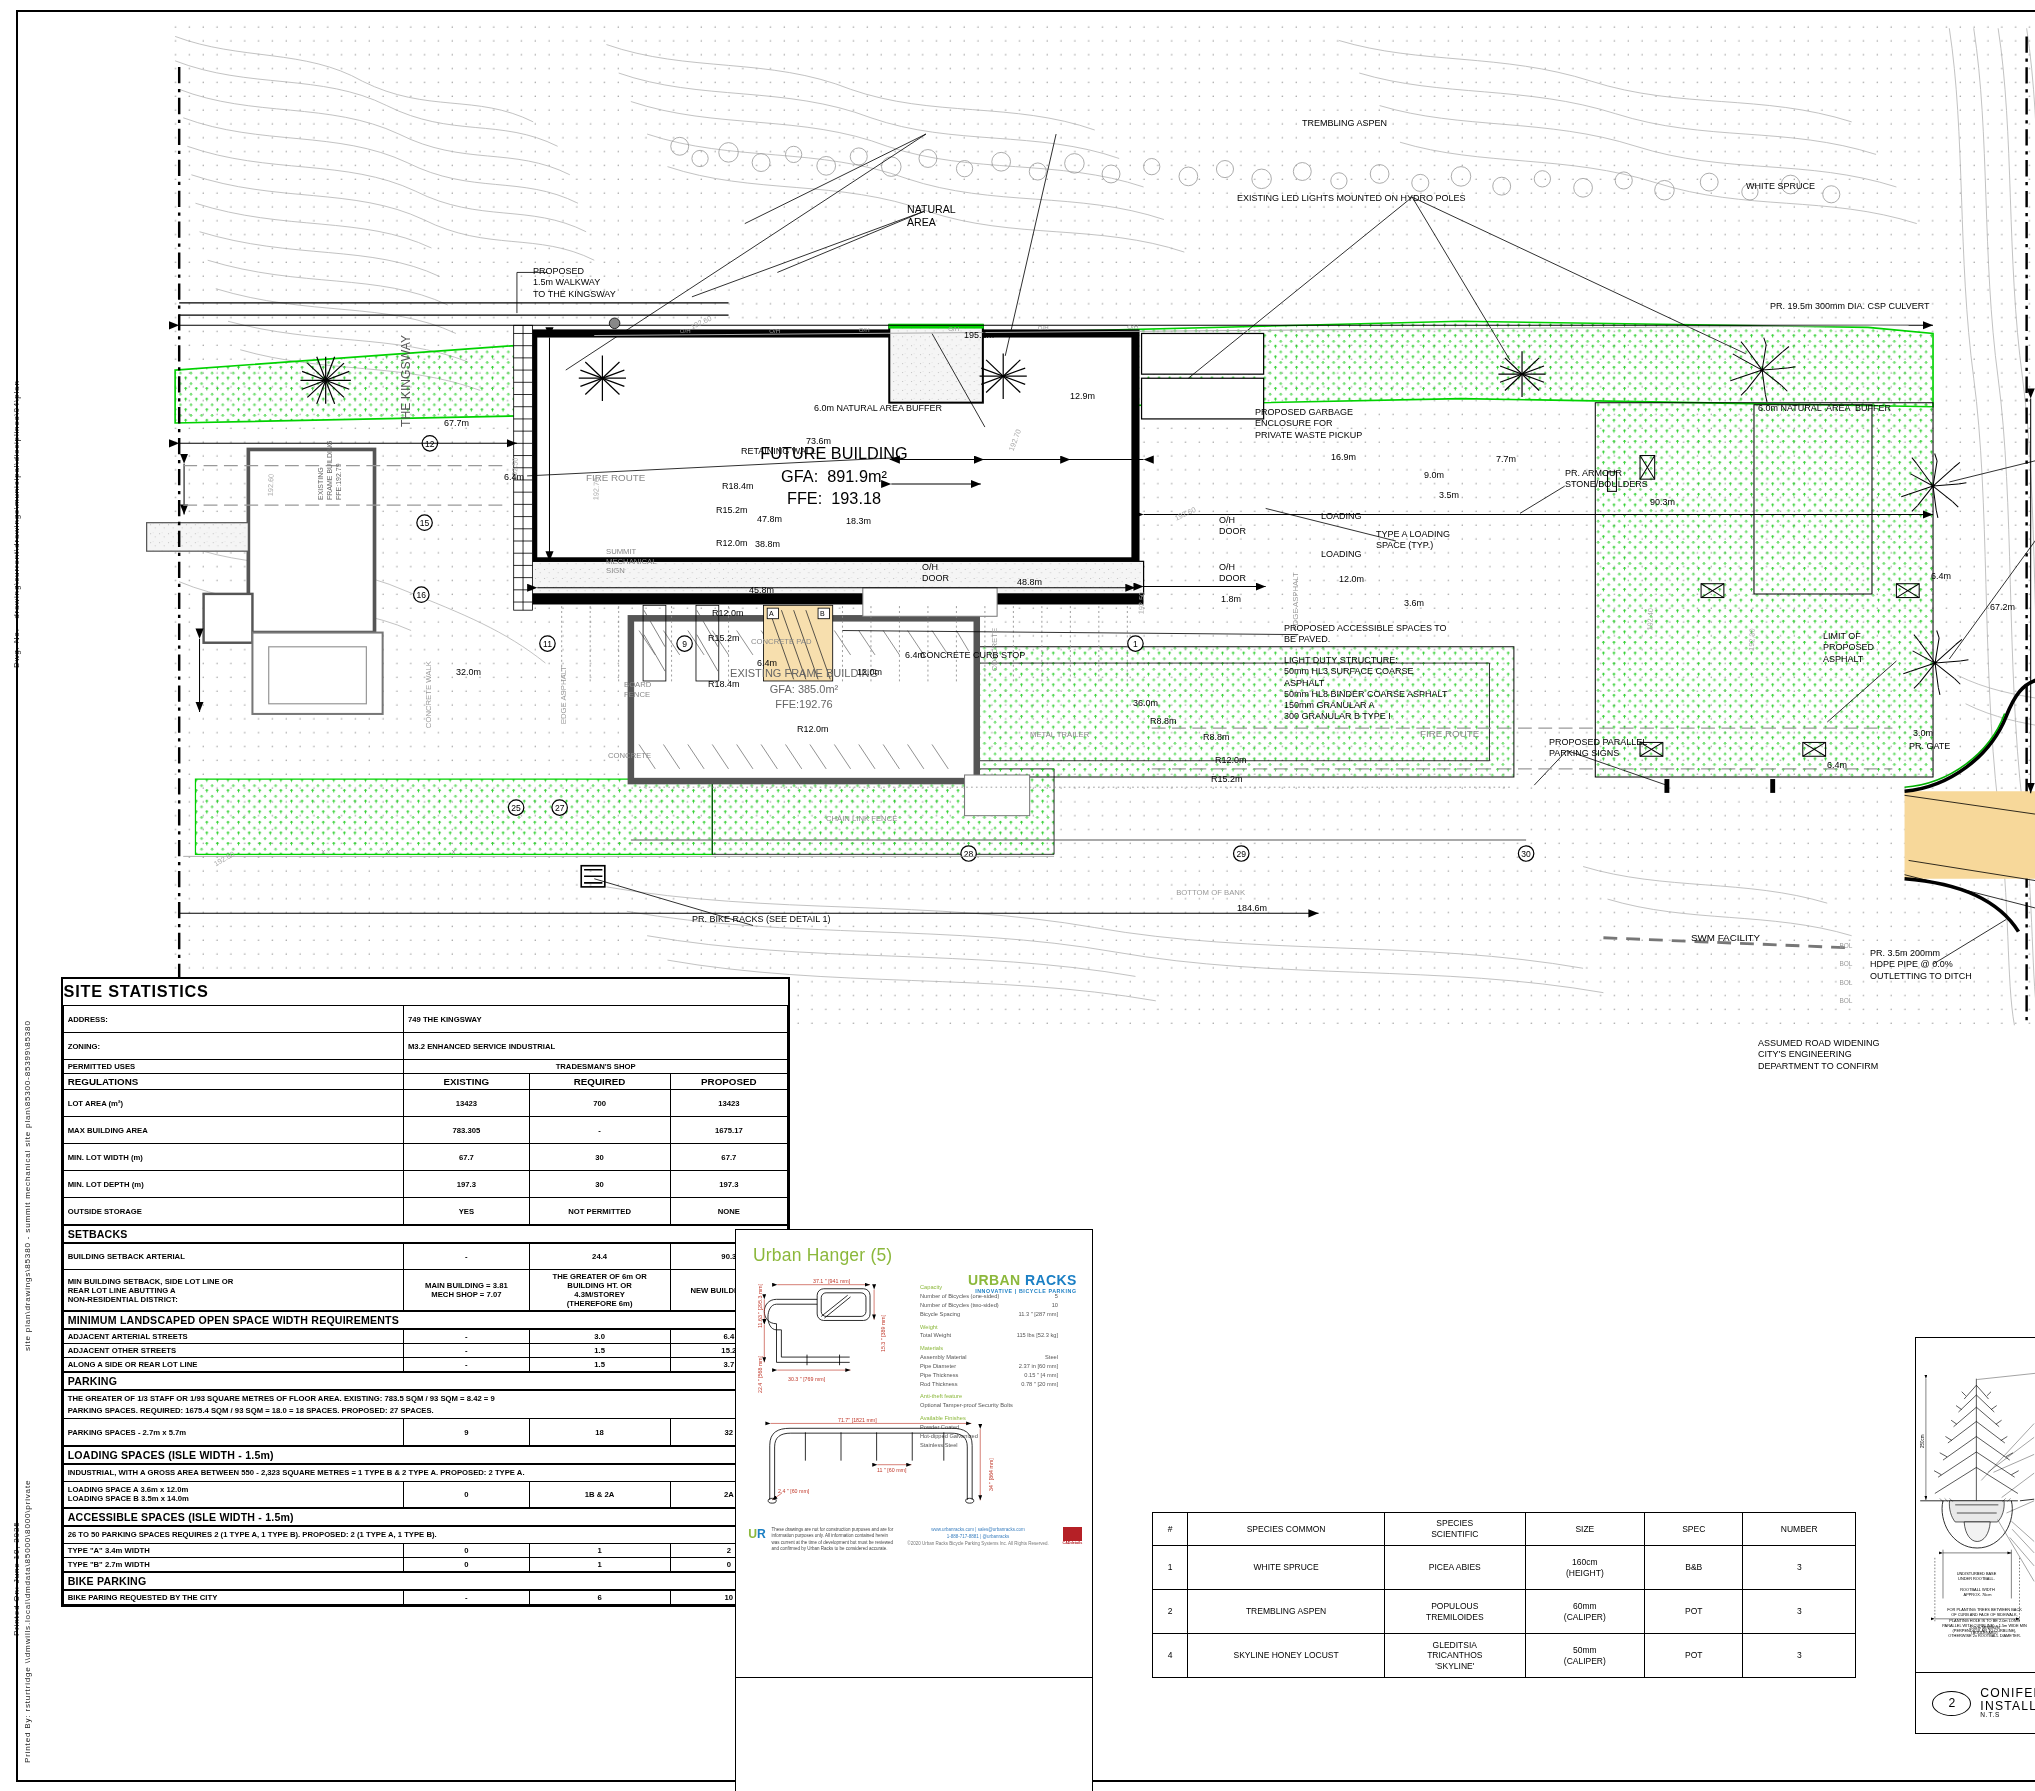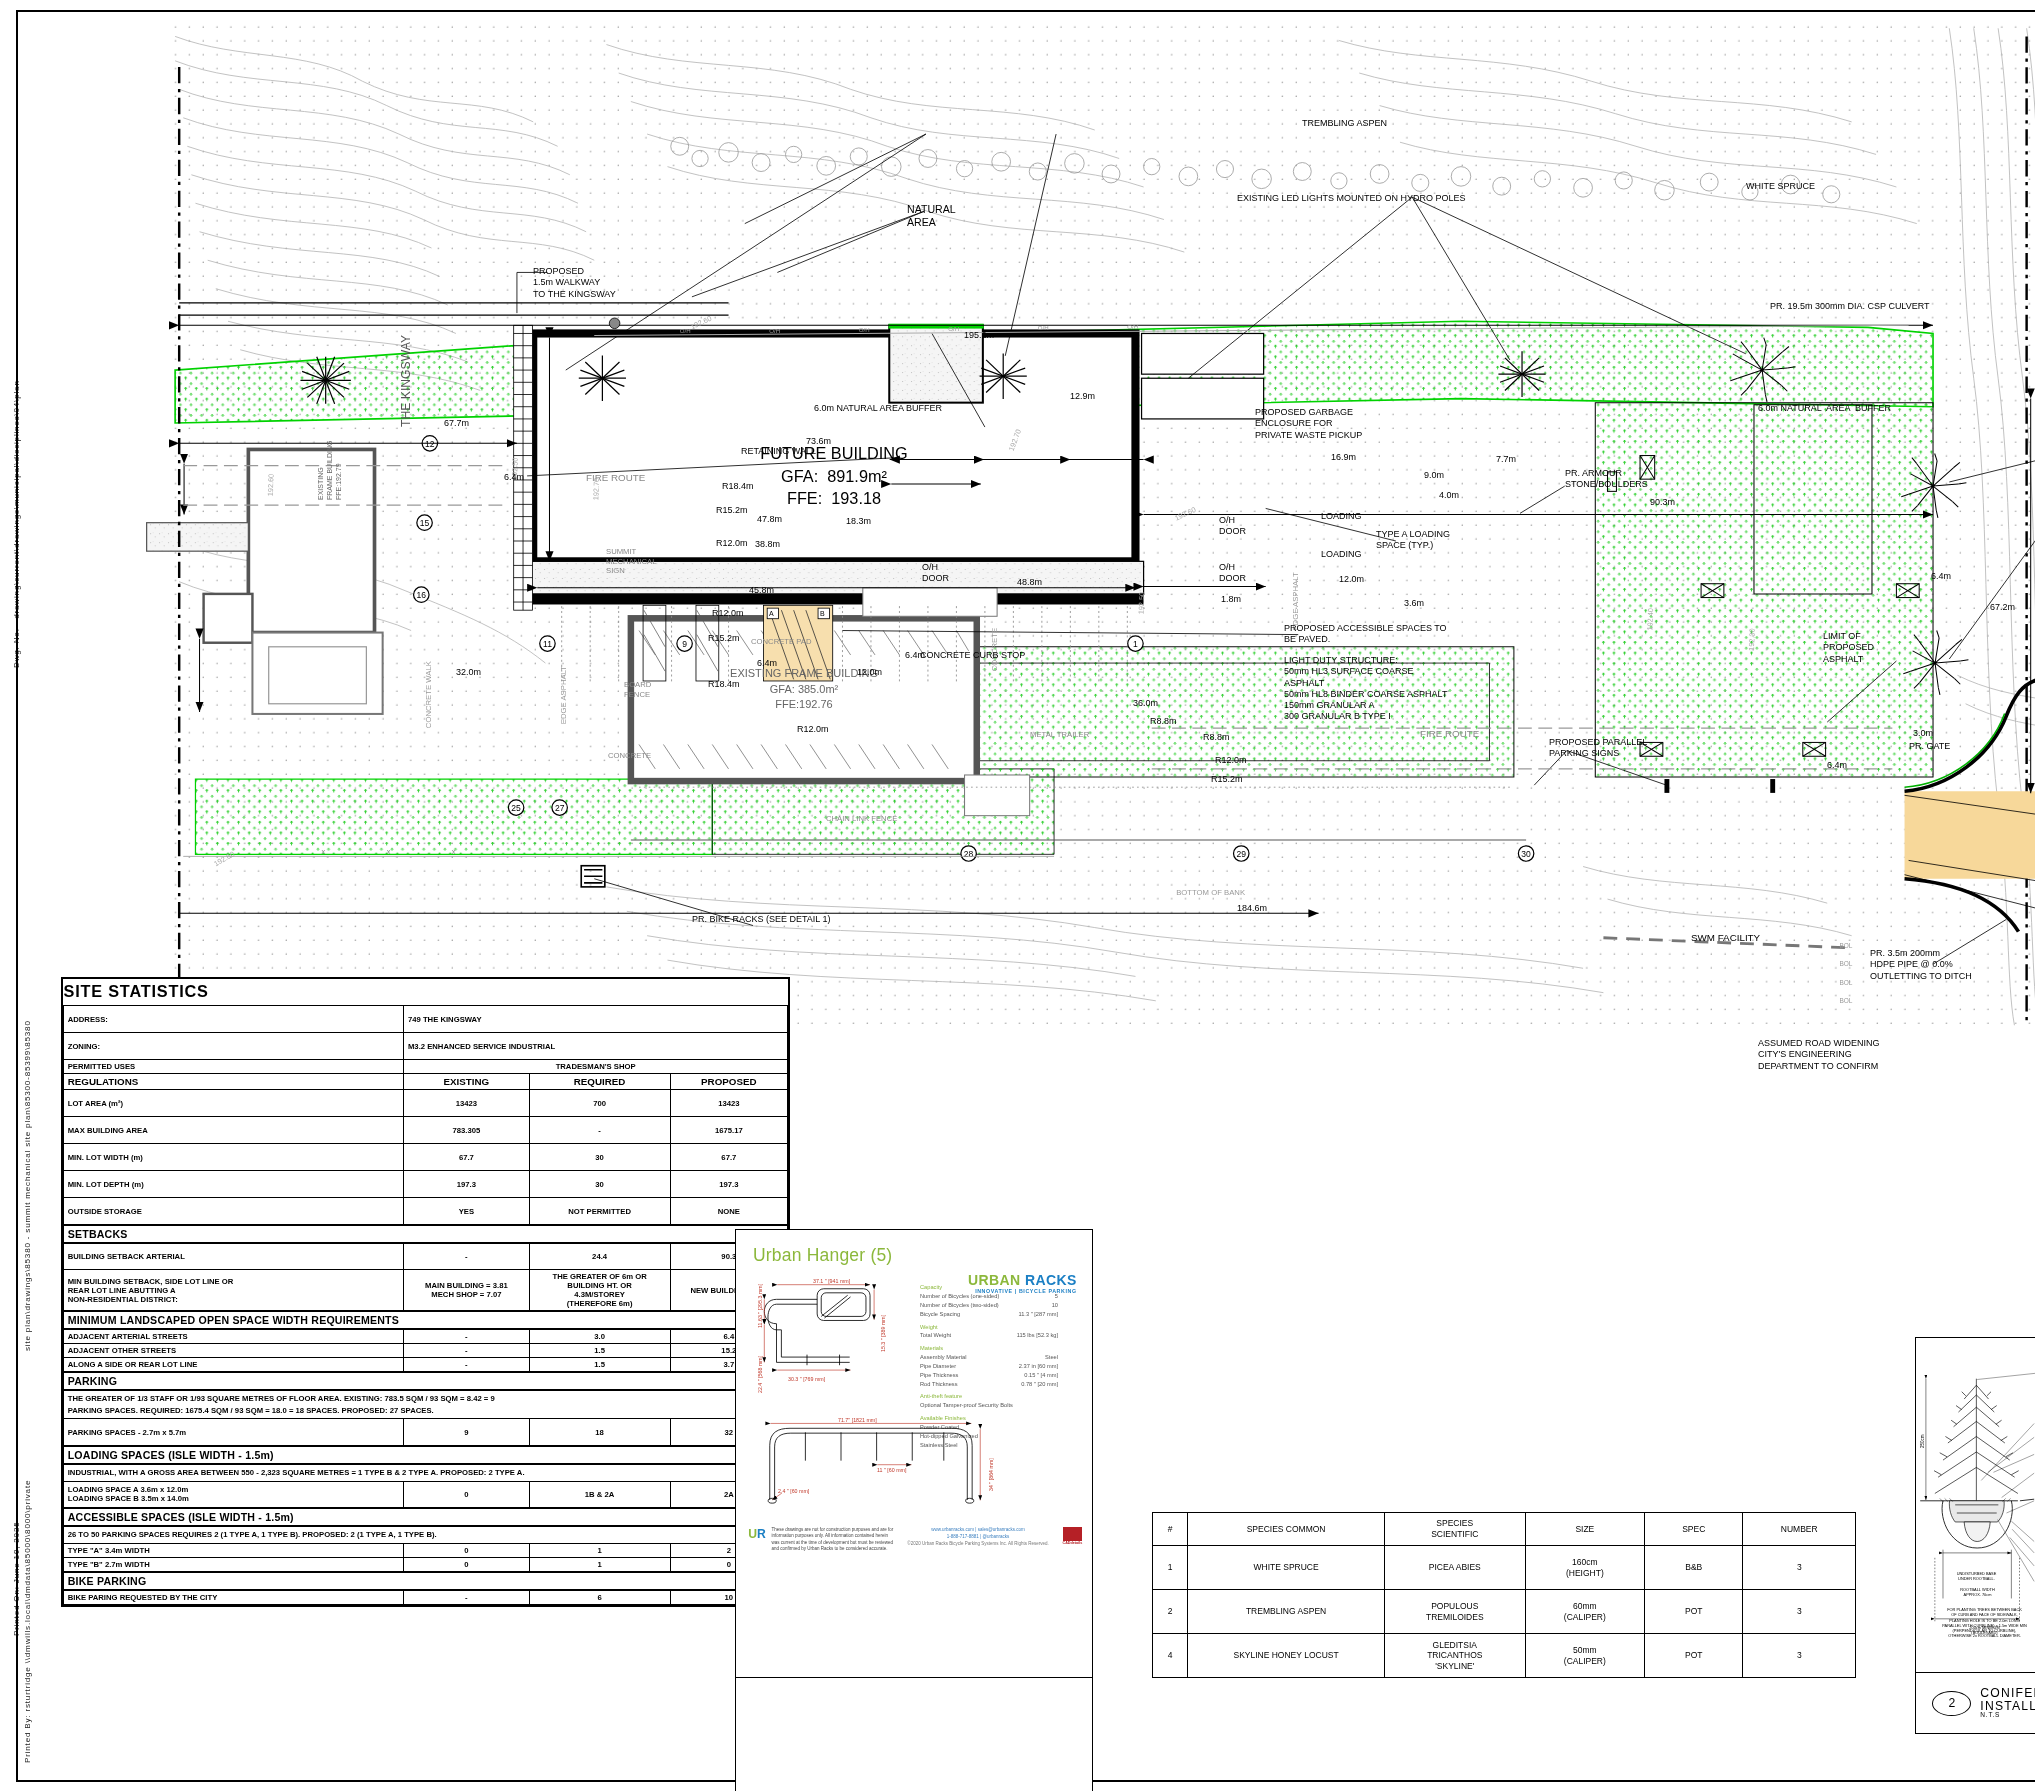--- a/index.html
+++ b/index.html
@@ -686,21 +686,21 @@
         <div style="position: absolute; left: 1472px; top: 725px; font-family: &quot;Liberation Sans&quot;, sans-serif; font-size: 9px; line-height: 1.25; white-space: pre; color: rgb(0, 0, 0);"><div>PROPOSED PARALLEL</div><div>PARKING SIGNS</div></div>
         <div style="position: absolute; left: 1832px; top: 729px; font-family: &quot;Liberation Sans&quot;, sans-serif; font-size: 9px; line-height: 1.25; white-space: pre; color: rgb(0, 0, 0);"><div>PR. GATE</div></div>
         <div style="position: absolute; left: 615px; top: 902px; font-family: &quot;Liberation Sans&quot;, sans-serif; font-size: 9px; line-height: 1.25; white-space: pre; color: rgb(0, 0, 0);"><div>PR. BIKE RACKS (SEE DETAIL 1)</div></div>
         <div style="position: absolute; left: 1793px; top: 936px; font-family: &quot;Liberation Sans&quot;, sans-serif; font-size: 9px; line-height: 1.25; white-space: pre; color: rgb(0, 0, 0);"><div>PR. 3.5m 200mm</div><div>HDPE PIPE @ 0.0%</div><div>OUTLETTING TO DITCH</div></div>
         <div style="position: absolute; left: 1681px; top: 1026px; font-family: &quot;Liberation Sans&quot;, sans-serif; font-size: 9px; line-height: 1.25; white-space: pre; color: rgb(0, 0, 0);"><div>ASSUMED ROAD WIDENING</div><div>CITY'S ENGINEERING</div><div>DEPARTMENT TO CONFIRM</div></div>
         <div style="position: absolute; left: 887px; top: 318px; font-family: &quot;Liberation Sans&quot;, sans-serif; font-size: 9px; line-height: 1.25; white-space: pre; color: rgb(0, 0, 0);"><div>195.2m</div></div>
         <div style="position: absolute; left: 729px; top: 424px; font-family: &quot;Liberation Sans&quot;, sans-serif; font-size: 9px; line-height: 1.25; white-space: pre; color: rgb(0, 0, 0);"><div>73.6m</div></div>
         <div style="position: absolute; left: 1254px; top: 440px; font-family: &quot;Liberation Sans&quot;, sans-serif; font-size: 9px; line-height: 1.25; white-space: pre; color: rgb(0, 0, 0);"><div>16.9m</div></div>
         <div style="position: absolute; left: 1347px; top: 458px; font-family: &quot;Liberation Sans&quot;, sans-serif; font-size: 9px; line-height: 1.25; white-space: pre; color: rgb(0, 0, 0);"><div>9.0m</div></div>
         <div style="position: absolute; left: 1419px; top: 442px; font-family: &quot;Liberation Sans&quot;, sans-serif; font-size: 9px; line-height: 1.25; white-space: pre; color: rgb(0, 0, 0);"><div>7.7m</div></div>
-        <div style="position: absolute; left: 1362px; top: 478px; font-family: &quot;Liberation Sans&quot;, sans-serif; font-size: 9px; line-height: 1.25; white-space: pre; color: rgb(0, 0, 0);"><div>4.0m</div></div>
+        <div style="position: absolute; left: 1362px; top: 478px; font-family: &quot;Liberation Sans&quot;, sans-serif; font-size: 9px; line-height: 1.25; white-space: pre; color: rgb(0, 0, 0);"><div>3.5m</div></div>
         <div style="position: absolute; left: 1573px; top: 485px; font-family: &quot;Liberation Sans&quot;, sans-serif; font-size: 9px; line-height: 1.25; white-space: pre; color: rgb(0, 0, 0);"><div>90.3m</div></div>
         <div style="position: absolute; left: 993px; top: 379px; font-family: &quot;Liberation Sans&quot;, sans-serif; font-size: 9px; line-height: 1.25; white-space: pre; color: rgb(0, 0, 0);"><div>12.9m</div></div>
         <div style="position: absolute; left: 769px; top: 504px; font-family: &quot;Liberation Sans&quot;, sans-serif; font-size: 9px; line-height: 1.25; white-space: pre; color: rgb(0, 0, 0);"><div>18.3m</div></div>
         <div style="position: absolute; left: 940px; top: 565px; font-family: &quot;Liberation Sans&quot;, sans-serif; font-size: 9px; line-height: 1.25; white-space: pre; color: rgb(0, 0, 0);"><div>48.8m</div></div>
         <div style="position: absolute; left: 1262px; top: 562px; font-family: &quot;Liberation Sans&quot;, sans-serif; font-size: 9px; line-height: 1.25; white-space: pre; color: rgb(0, 0, 0);"><div>12.0m</div></div>
         <div style="position: absolute; left: 1327px; top: 586px; font-family: &quot;Liberation Sans&quot;, sans-serif; font-size: 9px; line-height: 1.25; white-space: pre; color: rgb(0, 0, 0);"><div>3.6m</div></div>
         <div style="position: absolute; left: 1144px; top: 582px; font-family: &quot;Liberation Sans&quot;, sans-serif; font-size: 9px; line-height: 1.25; white-space: pre; color: rgb(0, 0, 0);"><div>1.8m</div></div>
         <div style="position: absolute; left: 680px; top: 502px; font-family: &quot;Liberation Sans&quot;, sans-serif; font-size: 9px; line-height: 1.25; white-space: pre; color: rgb(0, 0, 0);"><div>47.8m</div></div>
         <div style="position: absolute; left: 678px; top: 527px; font-family: &quot;Liberation Sans&quot;, sans-serif; font-size: 9px; line-height: 1.25; white-space: pre; color: rgb(0, 0, 0);"><div>38.8m</div></div>
         <div style="position: absolute; left: 672px; top: 573px; font-family: &quot;Liberation Sans&quot;, sans-serif; font-size: 9px; line-height: 1.25; white-space: pre; color: rgb(0, 0, 0);"><div>45.8m</div></div>

